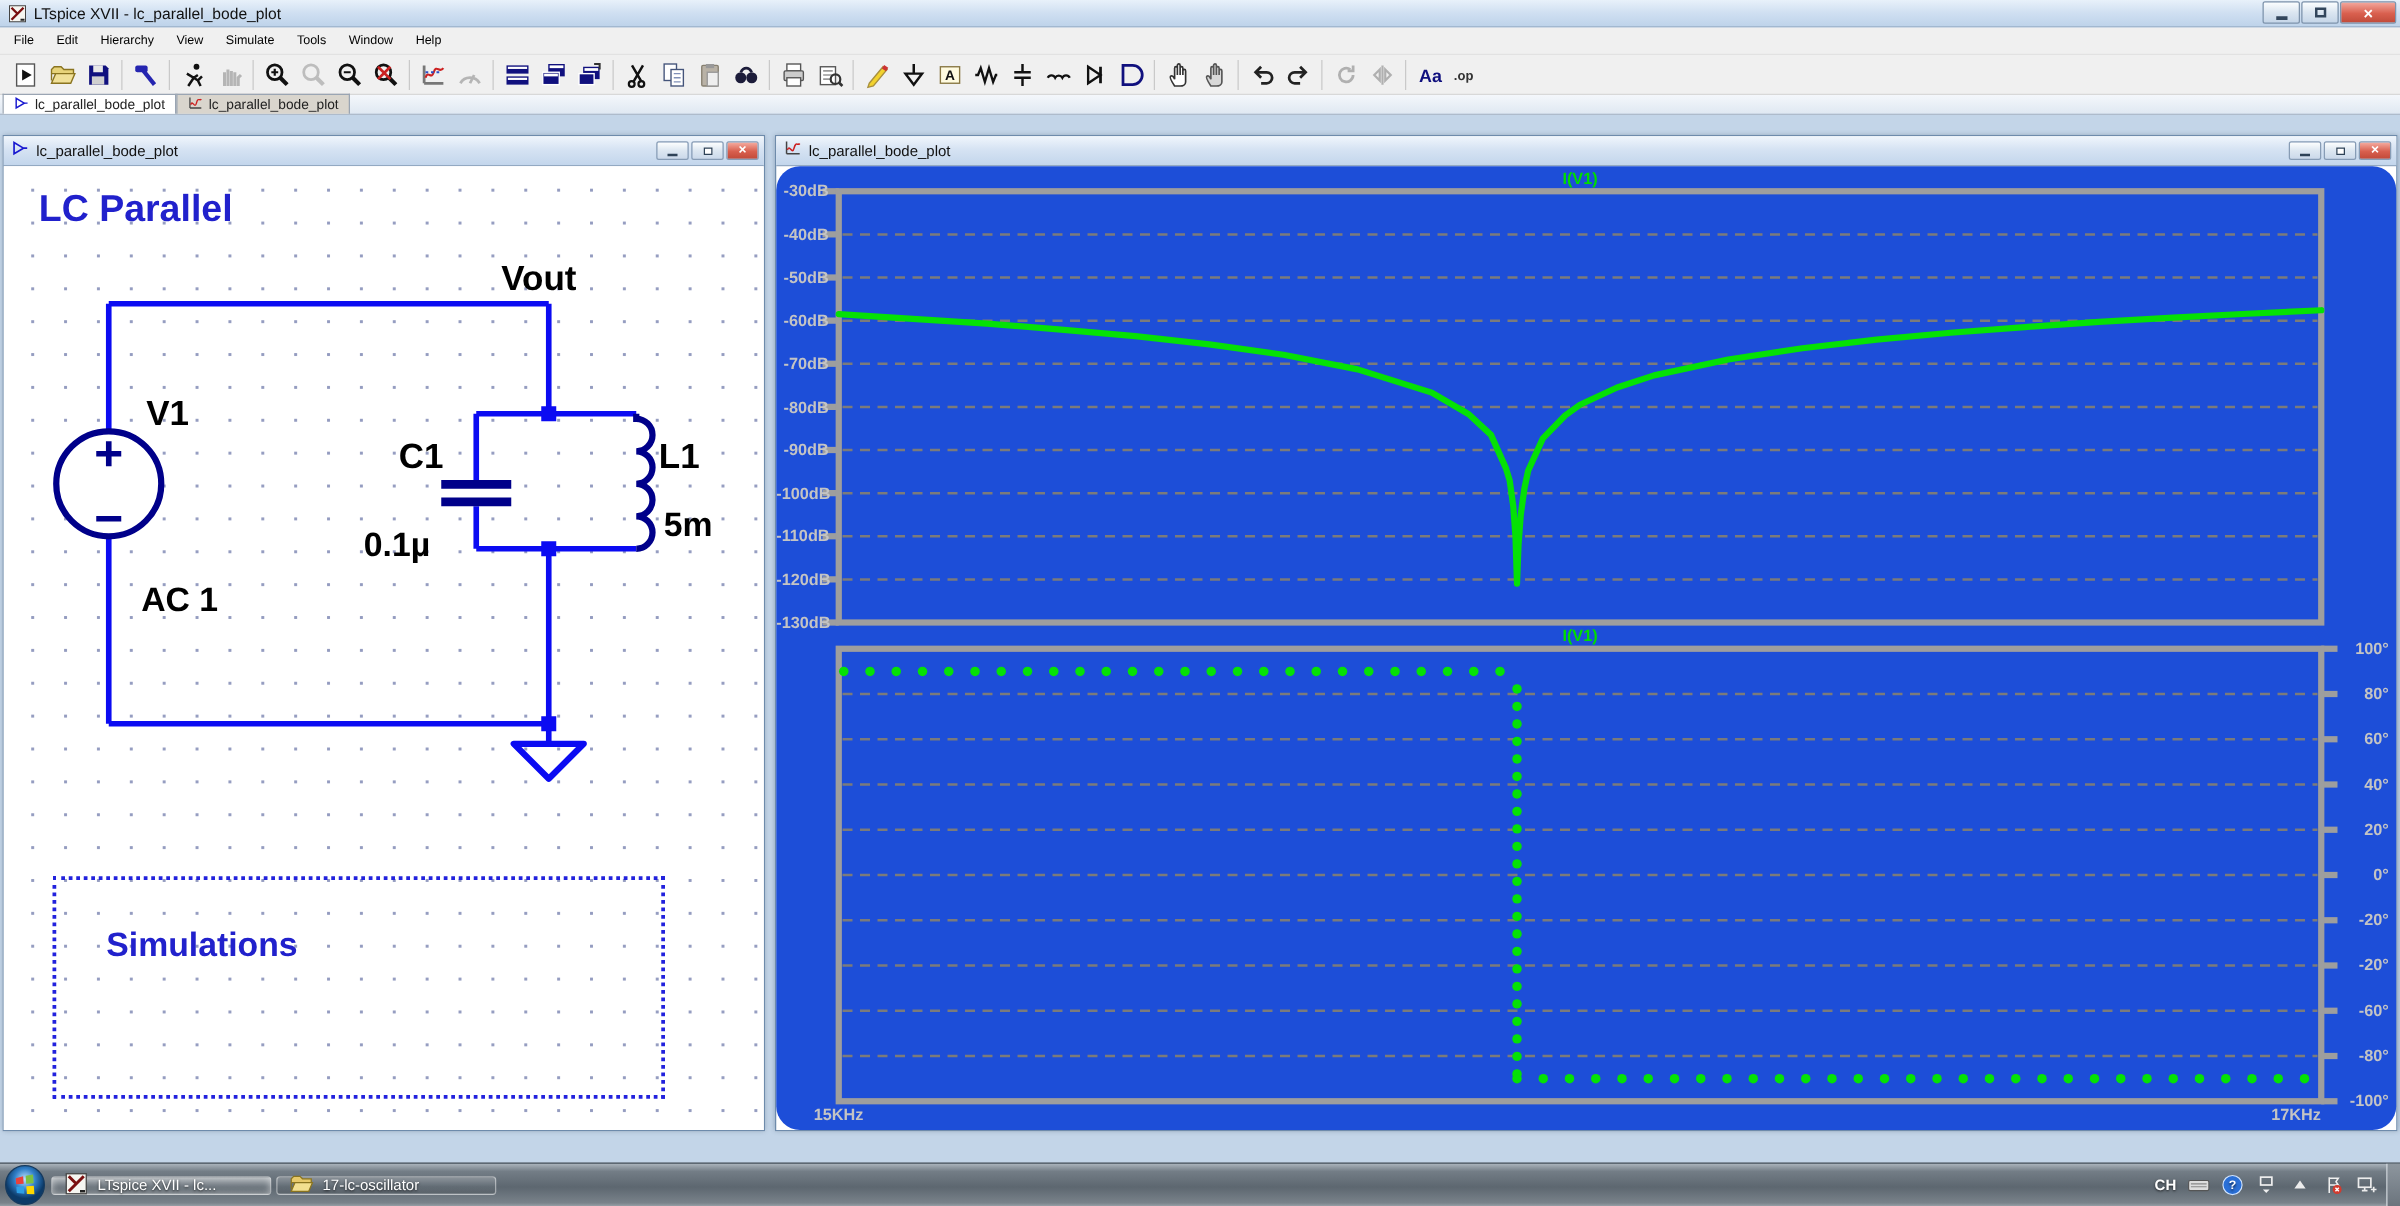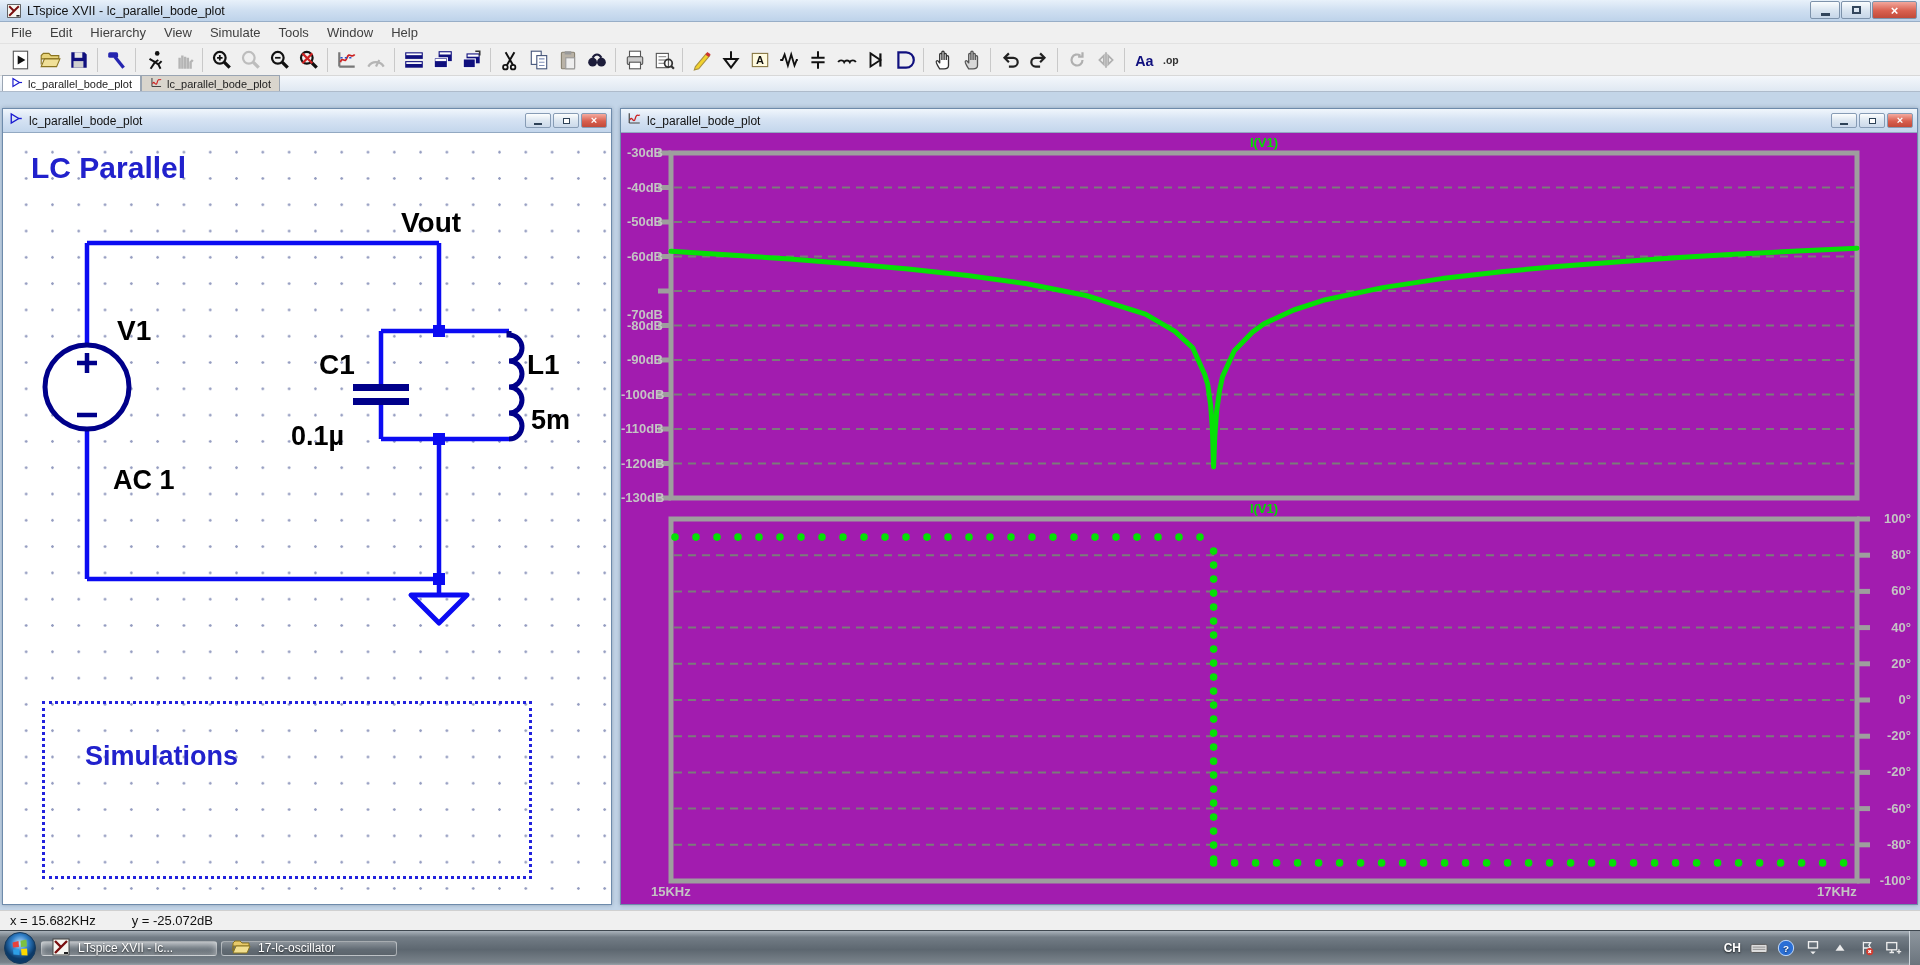--- a/index.html
+++ b/index.html
@@ -15,21 +15,21 @@
   .winbtns{position:absolute;right:3px;top:1px;display:flex;gap:1px;}
   .wbtn{width:30px;height:18px;border:1px solid #7e93ab;border-radius:2px;
     background:linear-gradient(#fbfdfe,#dbe6f1 50%,#c6d6e8);display:flex;align-items:center;justify-content:center;}
   .wbtn.close{width:45px;background:linear-gradient(#f3a79c,#d9604f 55%,#c14b3a);}
   .glyph-min{width:9px;height:3px;background:#33465c;margin-top:8px;}
   .glyph-max{width:9px;height:8px;border:2px solid #33465c;}
   .glyph-x{color:#fff;font-size:13px;font-weight:bold;line-height:1;}
 
   .menubar{position:absolute;left:0;top:22px;width:1920px;height:22px;background:#f0f0f0;
     display:flex;align-items:center;padding-left:2px;border-bottom:1px solid #e2e2e2;}
-  .menu-item{font-size:13px;color:#404040;padding:4px 9px;}
+  .menu-item{font-size:10px;color:#000000;padding:4px 9px;}
 
   .toolbar{position:absolute;left:0;top:44px;width:1920px;height:32px;background:#f0f0f0;
     display:flex;align-items:center;padding-left:6px;border-bottom:1px solid #d8d8d8;}
   .tbtn{width:29px;height:28px;display:flex;align-items:center;justify-content:center;border-radius:2px;}
   .tbtn svg{width:22px;height:22px;}
   .tsep{width:1px;height:24px;background:#c9c9c9;margin:0 4px;}
 
   .tabrow{position:absolute;left:0;top:76px;width:1920px;height:16px;background:linear-gradient(#f4f7fb,#dfe8f2);
     display:flex;align-items:flex-end;padding-left:2px;border-bottom:1px solid #aebbcb;}
   .tab{height:16px;display:flex;align-items:center;gap:4px;padding:0 8px;font-size:11px;color:#222;
@@ -55,21 +55,21 @@
   
   .schem-canvas{position:relative;width:608px;height:771px;background-color:#fff;
     background-image:radial-gradient(circle,#949cc0 1.1px,transparent 1.5px);
     background-size:26.3px 26.3px;background-position:10px 6px;overflow:hidden;}
   .schem-canvas svg{position:absolute;left:0;top:0;}
   .slabel{position:absolute;font-weight:bold;color:#000;white-space:nowrap;}
   .blue-label{color:#2121cc;}
   .simbox{position:absolute;left:39px;top:568px;width:490px;height:178px;border:3px dotted #2222dd;}
 
   
-  .plot-canvas{position:relative;width:1296px;height:771px;background:#a21caf;overflow:hidden;}
+  .plot-canvas{position:relative;width:1296px;height:771px;background:#1d4ed8;overflow:hidden;border-radius:19px;}
   .plot-canvas svg{position:absolute;left:0;top:0;}
   .ticklabel{position:absolute;font-size:13px;font-weight:bold;color:#c4c4c4;line-height:14px;}
   .tracelabel{position:absolute;width:200px;text-align:center;font-size:13px;font-weight:bold;color:#0d0;}
   .freqlabel{position:absolute;font-size:13px;font-weight:bold;color:#c4c4c4;}
 
   
   .statusbar{position:absolute;left:0;top:910px;width:1920px;height:20px;background:#f0f0f0;
     border-top:1px solid #d0d0d0;display:flex;align-items:center;font-size:13px;color:#111;}
   .statusbar span{margin-left:10px;}
   .statusbar .sy{margin-left:36px;}
@@ -586,21 +586,21 @@
             <circle cx="1201.6" cy="729.9" r="3.8" fill="#05e105"></circle>
             <circle cx="1222.6" cy="729.9" r="3.8" fill="#05e105"></circle>
           </svg>
         <div class="tracelabel" style="left:543px;top:2px;">I(V1)</div>
         <div class="tracelabel" style="left:543px;top:368px;">I(V1)</div>
         <div id="mag-labels">
             <div class="ticklabel" style="left: 0px; width: 42px; text-align: right; top: 13px;">-30dB</div>
             <div class="ticklabel" style="left: 0px; width: 42px; text-align: right; top: 47.5px;">-40dB</div>
             <div class="ticklabel" style="left: 0px; width: 42px; text-align: right; top: 82px;">-50dB</div>
             <div class="ticklabel" style="left: 0px; width: 42px; text-align: right; top: 116.5px;">-60dB</div>
-            <div class="ticklabel" style="left: 0px; width: 42px; text-align: right; top: 151px; margin-top: 24px;">-70dB</div>
+            <div class="ticklabel" style="left: 0px; width: 42px; text-align: right; top: 151px;">-70dB</div>
             <div class="ticklabel" style="left: 0px; width: 42px; text-align: right; top: 185.5px;">-80dB</div>
             <div class="ticklabel" style="left: 0px; width: 42px; text-align: right; top: 220px;">-90dB</div>
             <div class="ticklabel" style="left: 0px; width: 42px; text-align: right; top: 254.5px;">-100dB</div>
             <div class="ticklabel" style="left: 0px; width: 42px; text-align: right; top: 289px;">-110dB</div>
             <div class="ticklabel" style="left: 0px; width: 42px; text-align: right; top: 323.5px;">-120dB</div>
             <div class="ticklabel" style="left: 0px; width: 42px; text-align: right; top: 358px;">-130dB</div>
           </div>
         <div id="phase-labels">
             <div class="ticklabel" style="left: 1246px; width: 44px; text-align: right; top: 379px;">100°</div>
             <div class="ticklabel" style="left: 1246px; width: 44px; text-align: right; top: 415.2px;">80°</div>
@@ -613,24 +613,20 @@
             <div class="ticklabel" style="left: 1246px; width: 44px; text-align: right; top: 668.6px;">-60°</div>
             <div class="ticklabel" style="left: 1246px; width: 44px; text-align: right; top: 704.8px;">-80°</div>
             <div class="ticklabel" style="left: 1246px; width: 44px; text-align: right; top: 741px;">-100°</div>
           </div>
         <div class="freqlabel" style="left:30px;top:751px;">15KHz</div>
         <div class="freqlabel" style="left:1196px;top:751px;">17KHz</div>
       </div>
     </div>
   </div>
 
-  <div class="statusbar">
-    <span>x = 15.682KHz</span>
-    <span class="sy">y = -25.072dB</span>
-  </div>
 
   <div class="taskbar">
     <span class="start-orb" id="start-orb"><svg width="34" height="34" viewBox="0 0 34 34">
           <defs>
             <radialGradient id="orb" cx="50%" cy="35%">
               <stop offset="0%" stop-color="#bfe2ff"></stop>
               <stop offset="55%" stop-color="#2f7ec7"></stop>
               <stop offset="100%" stop-color="#0c3a68"></stop>
             </radialGradient>
           </defs>

